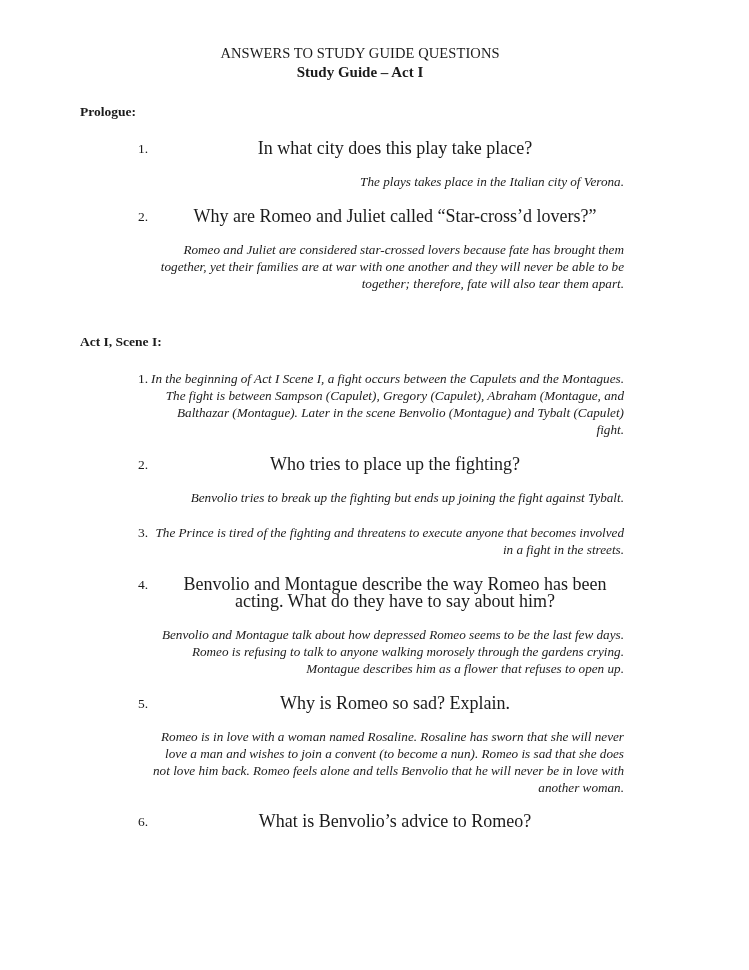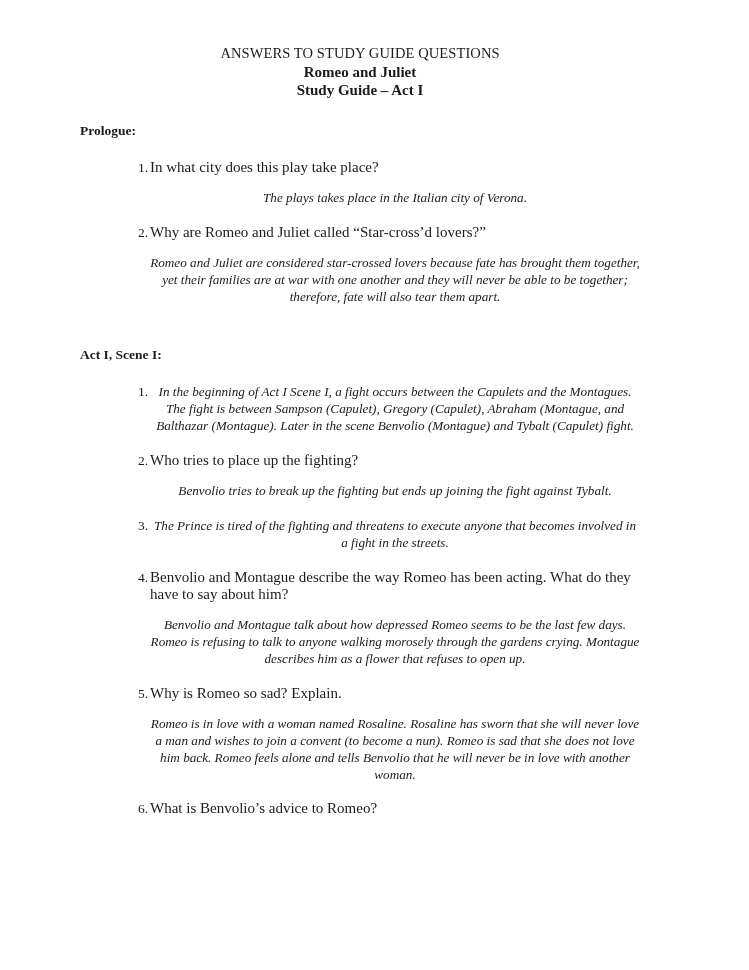--- a/index.html
+++ b/index.html
@@ -72,47 +72,46 @@
   .qa-item .marker {
     position: absolute;
     left: 52px;
     top: 0;
     width: 16px;
     text-align: right;
     font-size: 13.5px;
     line-height: 17px;
   }
   .question {
-    font-size: 15px;
+    font-size: 18px;
     font-style: normal;
     line-height: 17px;
-    margin: 0;
-    text-align: left;
+    margin: 16px;
+    text-align: center;
   }
   .answer {
     font-size: 13.2px;
     font-style: italic;
     line-height: 17px;
-    margin: 13px 0 0 0;
-    text-align: center;
+    margin: 13px 16px 0 0;
+    text-align: right;
   }
 
   
   .gap-q1  { margin-top: 20px; }
   .gap-std { margin-top: 18px; }
   .gap-sm  { margin-top: 17px; }
 </style>
 </head>
 <body>
 
 <div class="page">
 
   <div class="title-block">
     <div class="title-line-1">ANSWERS TO STUDY GUIDE QUESTIONS</div>
-    <div class="title-line-2">Romeo and Juliet</div>
     <div class="title-line-3">Study Guide – Act I</div>
   </div>
 
   <div>
     <div class="section-heading heading-prologue">Prologue:</div>
 
     <ol class="qa-list">
 
       <li class="qa-item gap-q1">
         <span class="marker">1.</span>

